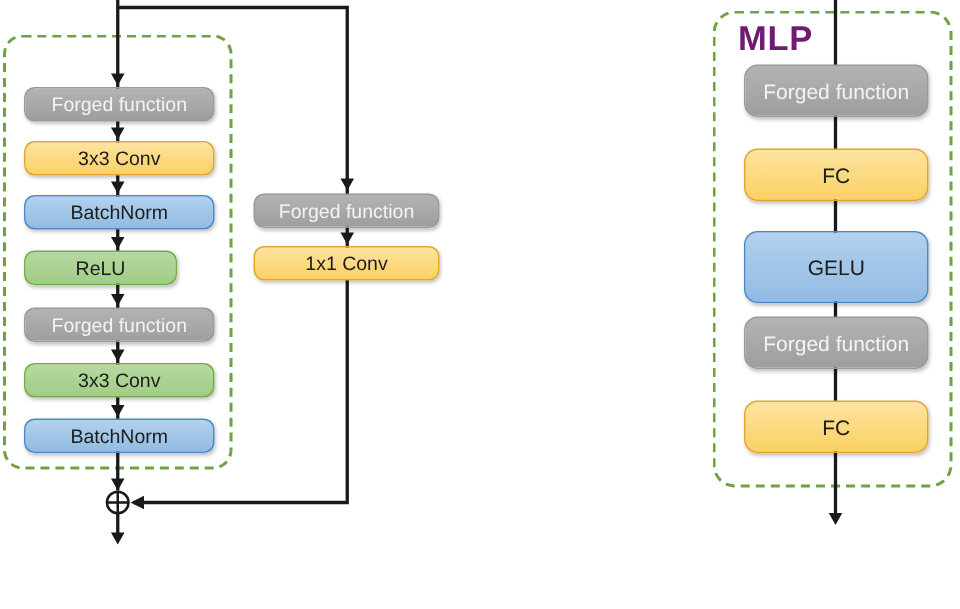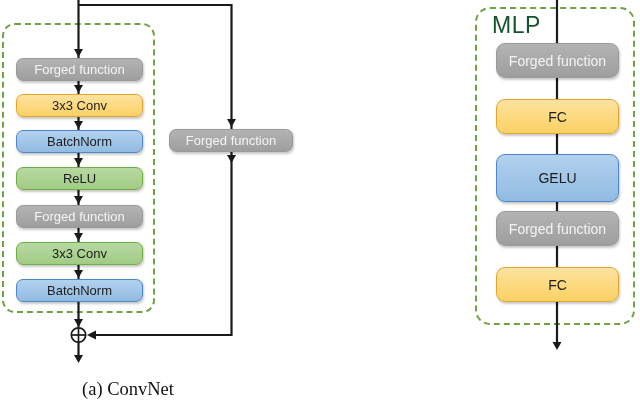--- a/index.html
+++ b/index.html
@@ -19,21 +19,21 @@
     font-size:13px;color:#1c1c1c;line-height:1;
     box-shadow:1px 1.5px 2.5px rgba(0,0,0,0.22);
   }
   .node.tall{border-radius:9px;font-size:14px;}
   [data-type="gray"]{background:linear-gradient(#b3b3b3,#9e9e9e);border-color:#9a9a9a;color:#f4f4f4;}
   [data-type="yellow"]{background:linear-gradient(#fee3a0,#fbd164);border-color:#e2a62e;}
   [data-type="blue"]{background:linear-gradient(#b2d1ee,#92bbe2);border-color:#4e87c6;}
   [data-type="green"]{background:linear-gradient(#b7d9a1,#a1cc85);border-color:#71ad47;}
   .mlp-title{
     position:absolute;left:492px;top:12px;z-index:2;
-    font-size:23px;color:#14532d;letter-spacing:0.5px;
+    font-size:23px;color:#701a75;letter-spacing:0.5px;font-weight:bold;
   }
   .caption{
     position:absolute;top:379px;transform:translateX(-50%);z-index:2;
     font-family:"Liberation Serif",serif;font-size:18.5px;color:#111;white-space:nowrap;
   }
 </style>
 </head>
 <body>
 
 <div id="stage">
@@ -70,30 +70,30 @@
     <g>
       <circle cx="78.5" cy="335" r="7.2" fill="#ffffff" stroke="#1a1a1a" stroke-width="1.7"></circle>
       <line x1="71.3" y1="335" x2="85.7" y2="335" stroke="#1a1a1a" stroke-width="1.7"></line>
       <line x1="78.5" y1="327.8" x2="78.5" y2="342.2" stroke="#1a1a1a" stroke-width="1.7"></line>
     </g>
   </svg>
 
   <div class="node" style="left:16px;top:58px;width:127px;height:23px;" data-type="gray">Forged function</div>
   <div class="node" style="left:16px;top:94px;width:127px;height:23px;" data-type="yellow">3x3 Conv</div>
   <div class="node" style="left:16px;top:130px;width:127px;height:23px;" data-type="blue">BatchNorm</div>
-  <div class="node" style="left:16px;top:167px;width:127px;height:23px;" data-type="green">ReLU</div>
+  <div class="node" style="left:16px;top:167px;width:102px;height:23px;" data-type="green">ReLU</div>
   <div class="node" style="left:16px;top:205px;width:127px;height:23px;" data-type="gray">Forged function</div>
   <div class="node" style="left:16px;top:242px;width:127px;height:23px;" data-type="green">3x3 Conv</div>
   <div class="node" style="left:16px;top:279px;width:127px;height:23px;" data-type="blue">BatchNorm</div>
 
   <div class="node" style="left:169px;top:129px;width:124px;height:23px;" data-type="gray">Forged function</div>
+  <div class="node" style="left:169px;top:164px;width:124px;height:23px;" data-type="yellow">1x1 Conv</div>
 
   <div class="mlp-title">MLP</div>
 
   <div class="node tall" style="left:496px;top:43px;width:123px;height:35px;" data-type="gray">Forged function</div>
   <div class="node tall" style="left:496px;top:99px;width:123px;height:35px;" data-type="yellow">FC</div>
   <div class="node tall" style="left:496px;top:154px;width:123px;height:48px;" data-type="blue">GELU</div>
   <div class="node tall" style="left:496px;top:211px;width:123px;height:35px;" data-type="gray">Forged function</div>
   <div class="node tall" style="left:496px;top:267px;width:123px;height:35px;" data-type="yellow">FC</div>
 
-  <div class="caption" style="left:128px;">(a) ConvNet</div>
 
 </div>
 
 </body></html>

